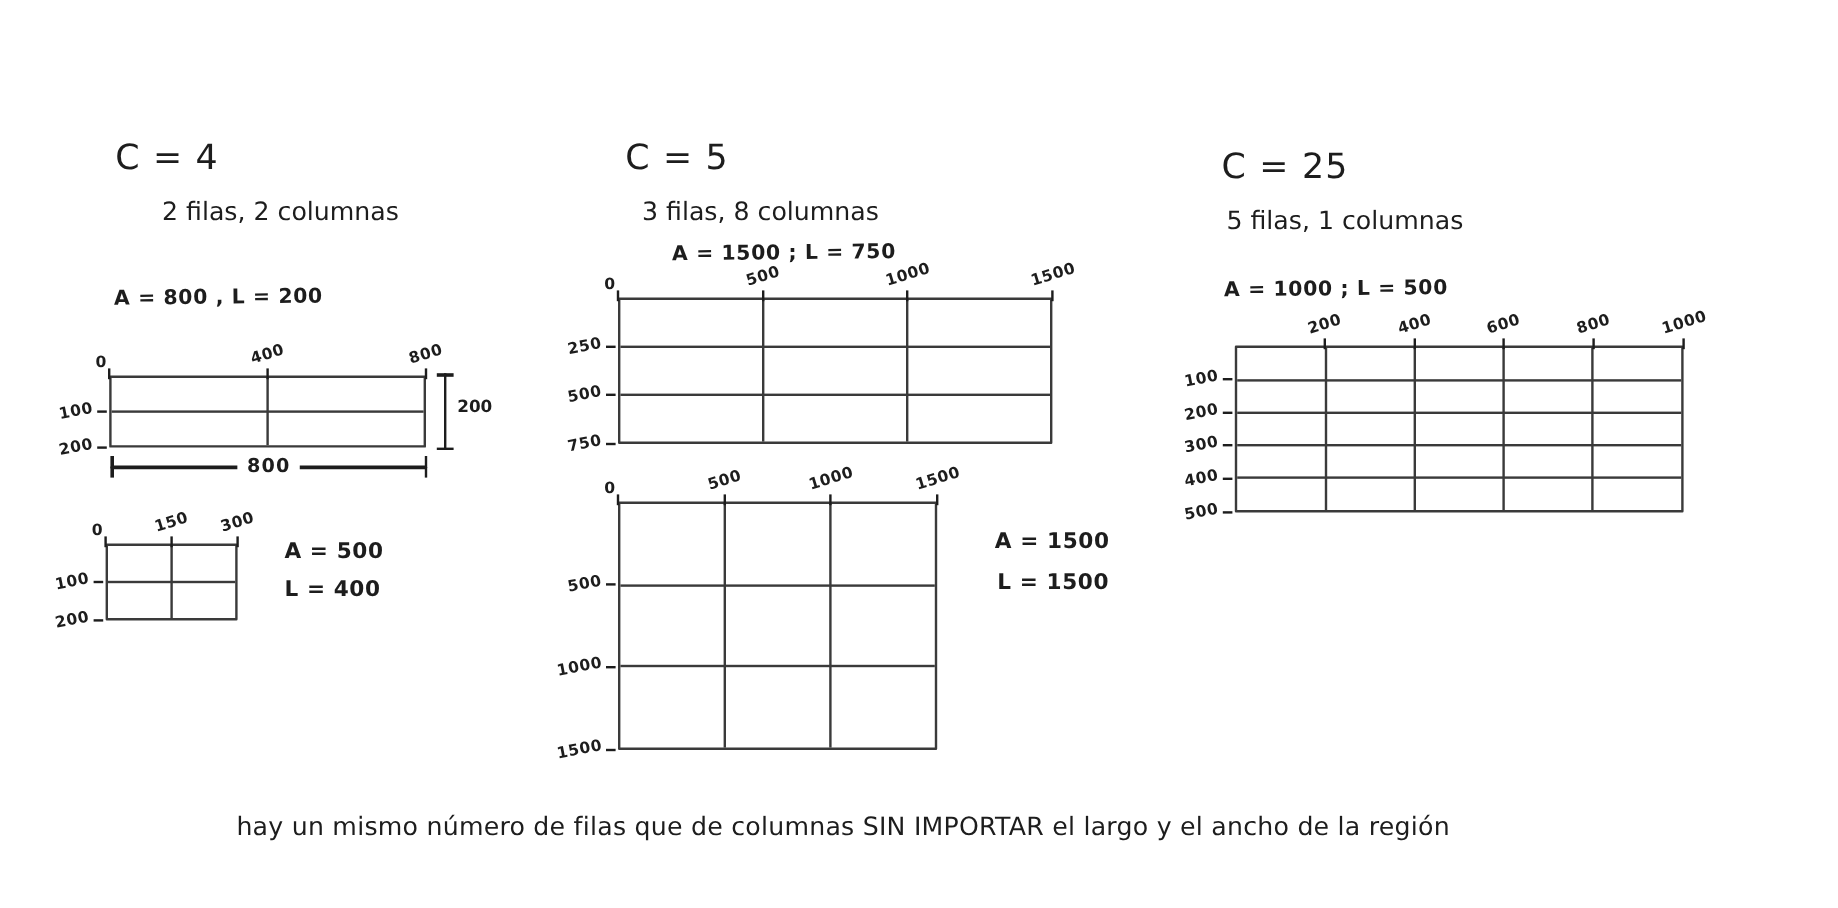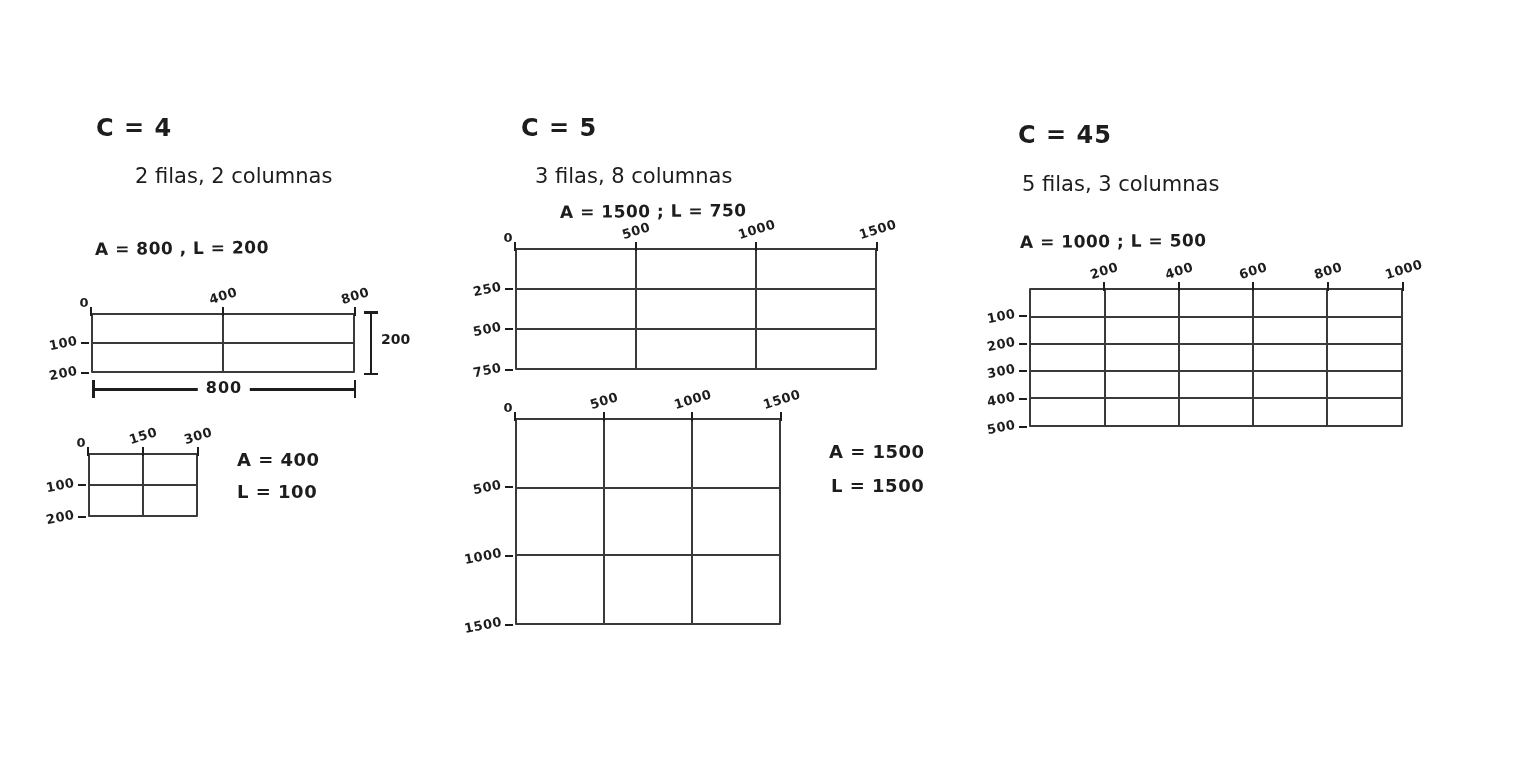--- a/index.html
+++ b/index.html
@@ -12,21 +12,21 @@
     width:1532px;height:757px;
     background:#ffffff;
     font-family:"DejaVu Sans", sans-serif;
     color:var(--ink);
     overflow:hidden;
   }
   .abs{position:absolute;white-space:nowrap;}
 
   
   .title{left:0;top:36px;width:1390px;text-align:center;font-size:21px;letter-spacing:.2px;}
-  .ex-heading{font-size:24px;letter-spacing:1px;font-weight:bold;}
+  .ex-heading{font-size:29px;letter-spacing:1px;}
   .ex-subtitle{font-size:21px;text-align:center;}
   .ex-params{font-size:17px;font-weight:700;letter-spacing:.5px;transform:rotate(-.6deg);}
   .side-label{font-size:18px;font-weight:700;letter-spacing:.5px;}
   .footer-line{font-size:21px;letter-spacing:.2px;}
 
   
   .p-c4-heading{left:96px;top:114px;}
   .p-c4-subtitle{left:135px;top:164px;}
   .p-c4-params{left:95px;top:238px;}
   .p-c4-small-a{left:237px;top:449px;}
@@ -140,22 +140,22 @@
       <div class="xticklabel upright" style="left: 0%;">0</div>
       <div class="xtickmark" style="left: calc(50% - 1px);"></div>
       <div class="xticklabel" style="left: 50%;">150</div>
       <div class="xtickmark" style="left: calc(100% - 1px);"></div>
       <div class="xticklabel" style="left: 100%;">300</div>
       <div class="ytickmark" style="top: calc(50% - 1px);"></div>
       <div class="yticklabel" style="top: 50%;">100</div>
       <div class="ytickmark" style="top: calc(100% - 1px);"></div>
       <div class="yticklabel" style="top: 100%;">200</div>
     </div>
-  <div class="abs side-label p-c4-small-a">A = 400</div>
-  <div class="abs side-label p-c4-small-l">L = 100</div>
+  <div class="abs side-label p-c4-small-a">A = 500</div>
+  <div class="abs side-label p-c4-small-l">L = 400</div>
 
   <div class="abs ex-heading p-c9-heading">C = 5</div>
   <div class="abs ex-subtitle p-c9-subtitle">3 filas, 8 columnas</div>
   <div class="abs ex-params p-c9-params">A = 1500 ;   L = 750</div>
 
   <div class="grid-frame gp-c9-wide">
       <div class="gbox">
         <div class="vline" style="left: calc(33.3333% - 1px);"></div>
         <div class="vline" style="left: calc(66.6667% - 1px);"></div>
         <div class="hline" style="top: calc(33.3333% - 1px);"></div>
@@ -195,22 +195,22 @@
       <div class="yticklabel" style="top: 33.3333%;">500</div>
       <div class="ytickmark" style="top: calc(66.6667% - 1px);"></div>
       <div class="yticklabel" style="top: 66.6667%;">1000</div>
       <div class="ytickmark" style="top: calc(100% - 1px);"></div>
       <div class="yticklabel" style="top: 100%;">1500</div>
     </div>
 
   <div class="abs side-label p-c9-side-a">A = 1500</div>
   <div class="abs side-label p-c9-side-l">L = 1500</div>
 
-  <div class="abs ex-heading p-c25-heading">C = 45</div>
-  <div class="abs ex-subtitle p-c25-subtitle">5 filas, 3 columnas</div>
+  <div class="abs ex-heading p-c25-heading">C = 25</div>
+  <div class="abs ex-subtitle p-c25-subtitle">5 filas, 1 columnas</div>
   <div class="abs ex-params p-c25-params">A = 1000  ;   L = 500</div>
 
   <div class="grid-frame gp-c25">
       <div class="gbox">
         <div class="vline" style="left: calc(20% - 1px);"></div>
         <div class="vline" style="left: calc(40% - 1px);"></div>
         <div class="vline" style="left: calc(60% - 1px);"></div>
         <div class="vline" style="left: calc(80% - 1px);"></div>
         <div class="hline" style="top: calc(20% - 1px);"></div>
         <div class="hline" style="top: calc(40% - 1px);"></div>
@@ -232,14 +232,15 @@
       <div class="ytickmark" style="top: calc(40% - 1px);"></div>
       <div class="yticklabel" style="top: 40%;">200</div>
       <div class="ytickmark" style="top: calc(60% - 1px);"></div>
       <div class="yticklabel" style="top: 60%;">300</div>
       <div class="ytickmark" style="top: calc(80% - 1px);"></div>
       <div class="yticklabel" style="top: 80%;">400</div>
       <div class="ytickmark" style="top: calc(100% - 1px);"></div>
       <div class="yticklabel" style="top: 100%;">500</div>
     </div>
 
+  <div class="abs footer-line p-footer2">hay un mismo número de filas que de columnas SIN IMPORTAR el largo y el ancho de la región</div>
 
 </div>
 
 </body></html>

